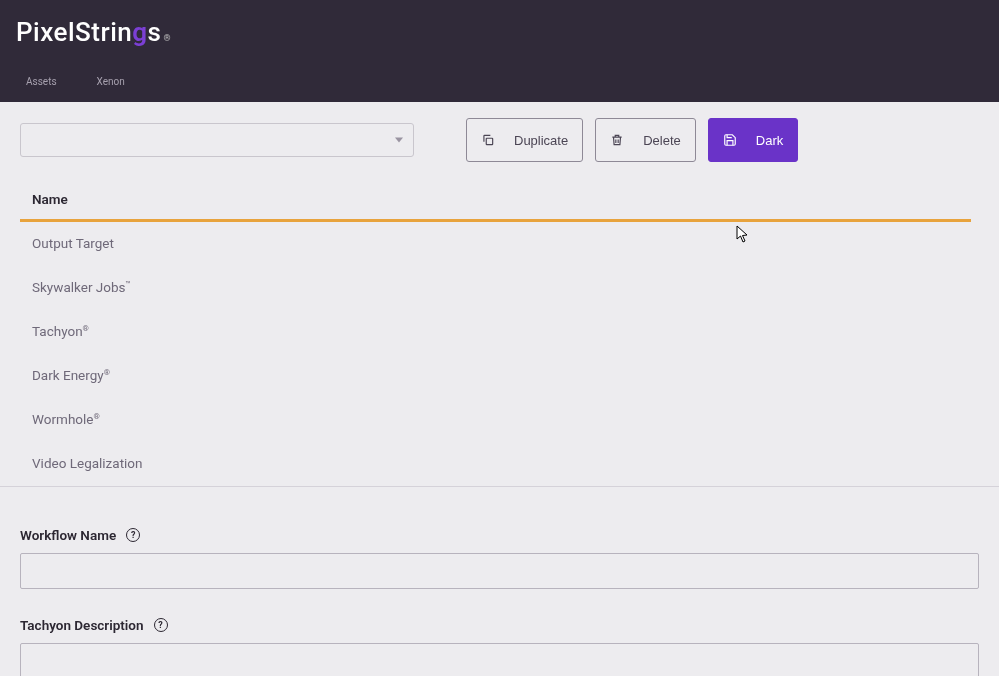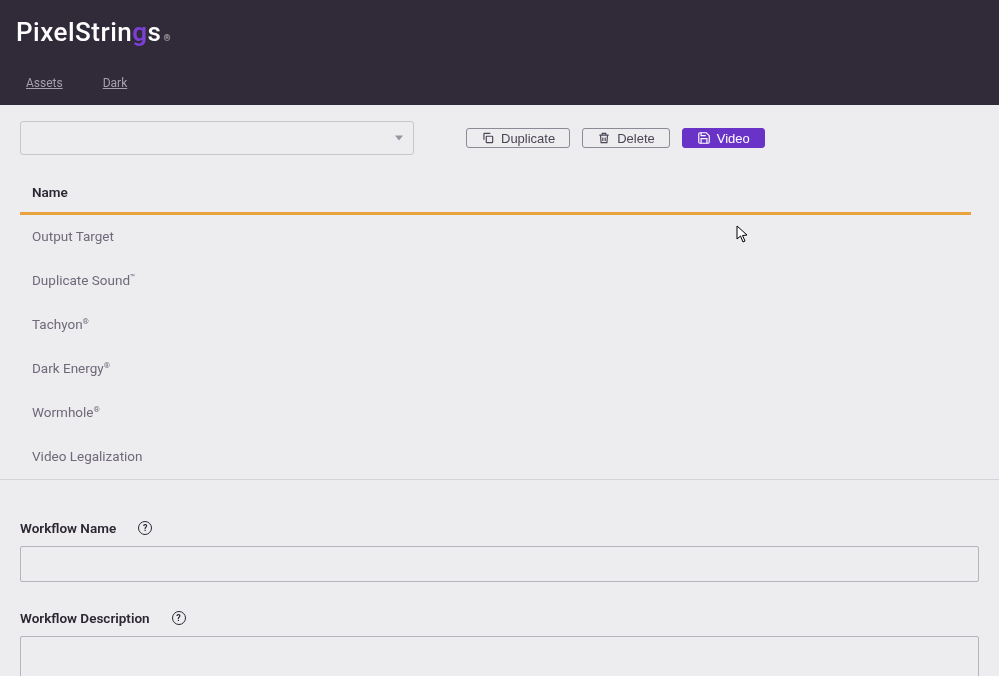--- a/index.html
+++ b/index.html
@@ -4,62 +4,62 @@
   <style>
     * { box-sizing: border-box; margin: 0; padding: 0; }
     body { font-family: -apple-system, BlinkMacSystemFont, "Segoe UI", Roboto, Arial, sans-serif; background: #edecef; color: #333; width: 999px; height: 676px; overflow: hidden; }
     
     .header { background: #302a39; height: 63px; display: flex; align-items: center; padding: 8px 16px; }
     .logo { color: #fff; font-size: 26px; font-weight: 500; letter-spacing: 0.5px; display: flex; align-items: baseline; }
     .logo-accent { color: #7b3fd4; font-weight: 600; position: relative; display: inline-block; }
     .logo-tm { font-size: 9px; color: #bbb; vertical-align: super; margin-left: 2px; }
     
     .nav { background: #302a39; display: flex; padding: 0 16px; }
-    .nav-item { color: #a6a0ae; font-size: 12px; padding: 13px 10px 12px; margin-right: 20px; cursor: pointer; border-bottom: 3px solid transparent; text-decoration: underline; }
+    .nav-item { color: #a6a0ae; font-size: 10px; padding: 13px 10px 12px; margin-right: 20px; cursor: pointer; border-bottom: 3px solid transparent; }
     .nav-item.active { color: #fff; border-bottom-color: #e8a33d; font-weight: 500; }
     
     .toolbar { background: #edecef; padding: 16px 20px 4px; display: flex; align-items: center; gap: 12px; }
     .select { width: 394px; height: 34px; border: 1px solid #c9c6cd; border-radius: 3px; background: #edecef; position: relative; cursor: pointer; }
     .select-caret { position: absolute; right: 10px; top: 50%; transform: translateY(-50%); width: 0; height: 0; border-left: 4px solid transparent; border-right: 4px solid transparent; border-top: 5px solid #9a94a1; }
     
     .spacer { width: 28px; }
     
-    .btn { height: 20px; padding: 0 14px; border: 1px solid #8e8996; border-radius: 3px; background: transparent; color: #4b4554; font-size: 13px; cursor: pointer; display: inline-flex; align-items: center; gap: 6px; }
+    .btn { height: 44px; padding: 0 14px; border: 1px solid #8e8996; border-radius: 3px; background: transparent; color: #4b4554; font-size: 13px; cursor: pointer; display: inline-flex; align-items: center; gap: 19px; }
     .btn-primary { background: #6a33c8; border-color: #6a33c8; color: #fff; }
     .btn svg { width: 14px; height: 14px; }
     
     .subtabs { background: #edecef; padding: 0 20px; display: flex; border-bottom: 1px solid #d5d2d9; margin-top: 12px; flex-direction: column; }
     .subtab { font-size: 13.5px; color: #6f6979; padding: 13px 12px 12px; margin-right: 8px; cursor: pointer; border-bottom: 3px solid transparent; position: relative; }
     .subtab.active { color: #2c2732; font-weight: 600; border-bottom-color: #e8a33d; }
     .subtab sup { font-size: 8px; vertical-align: super; }
     
     .content { padding: 40px 20px 20px; }
     .field { margin-bottom: 28px; }
-    .label { font-size: 13.5px; font-weight: 600; color: #2c2732; display: flex; align-items: center; gap: 22px; margin-bottom: 10px; }
+    .label { font-size: 13.5px; font-weight: 600; color: #2c2732; display: flex; align-items: center; gap: 10px; margin-bottom: 10px; }
     .help-icon { width: 14px; height: 14px; border: 1.5px solid #2c2732; border-radius: 50%; display: inline-flex; align-items: center; justify-content: center; font-size: 9px; font-weight: 700; cursor: pointer; }
     .text-input { width: 100%; height: 36px; border: 1px solid #b7b3bd; border-radius: 2px; background: #edecef; padding: 0 10px; font-size: 14px; outline: none; }
     .textarea { width: 100%; height: 276px; border: 1px solid #b7b3bd; border-radius: 2px; background: #edecef; padding: 10px; font-size: 14px; resize: both; outline: none; }
     
     .cursor { position: absolute; left: 736px; top: 225px; width: 14px; height: 18px; pointer-events: none; }
   </style>
 </head>
 <body>
 
 <div class="header">
   <div class="logo">
     <span>PixelStrin</span>
       <span class="logo-accent">g</span>
       <span>s</span>
       <span class="logo-tm">®</span>
   </div>
 </div>
 
 <div class="nav">
   <div class="nav-item">Assets</div>
-  <div class="nav-item">Dark</div>
+  <div class="nav-item">Xenon</div>
 </div>
 
 <div class="toolbar">
   <div class="select">
     <span></span>
     <span class="select-caret"></span>
   </div>
   <div class="spacer"></div>
   <button class="btn">
     <svg viewBox="0 0 24 24" fill="none" stroke="currentColor" stroke-width="2">
@@ -73,45 +73,45 @@
         <path d="M4 7h16M10 11v6M14 11v6M6 7l1 13h10l1-13M9 7V4h6v3"></path>
       </svg>
     <span>Delete</span>
   </button>
   <button class="btn btn-primary">
     <svg viewBox="0 0 24 24" fill="none" stroke="currentColor" stroke-width="2">
         <path d="M19 21H5a2 2 0 0 1-2-2V5a2 2 0 0 1 2-2h11l5 5v11a2 2 0 0 1-2 2z"></path>
         <polyline points="17 21 17 13 7 13 7 21"></polyline>
         <polyline points="7 3 7 8 15 8"></polyline>
       </svg>
-    <span>Video</span>
+    <span>Dark</span>
   </button>
 </div>
 
 <div class="subtabs">
   <div class="subtab active"><span>Name</span></div>
   <div class="subtab"><span>Output Target</span></div>
-  <div class="subtab"><span>Duplicate Sound</span><sup>™</sup></div>
+  <div class="subtab"><span>Skywalker Jobs</span><sup>™</sup></div>
   <div class="subtab"><span>Tachyon</span><sup>®</sup></div>
   <div class="subtab"><span>Dark Energy</span><sup>®</sup></div>
   <div class="subtab"><span>Wormhole</span><sup>®</sup></div>
   <div class="subtab"><span>Video Legalization</span></div>
 </div>
 
 <div class="content">
   <div class="field">
     <div class="label">
       <span>Workflow Name</span>
       <span class="help-icon">?</span>
     </div>
     <input class="text-input" type="text" value="" style="">
   </div>
   <div class="field">
     <div class="label">
-      <span>Workflow Description</span>
+      <span>Tachyon Description</span>
       <span class="help-icon">?</span>
     </div>
     <textarea class="textarea" value="" style=""></textarea>
   </div>
 </div>
 
 <svg class="cursor" viewBox="0 0 14 18">
     <path d="M1 1 L1 14 L4.5 11 L7 17 L9 16 L6.5 10.5 L11 10 Z" fill="#fff" stroke="#000" stroke-width="1"></path>
   </svg>
 

